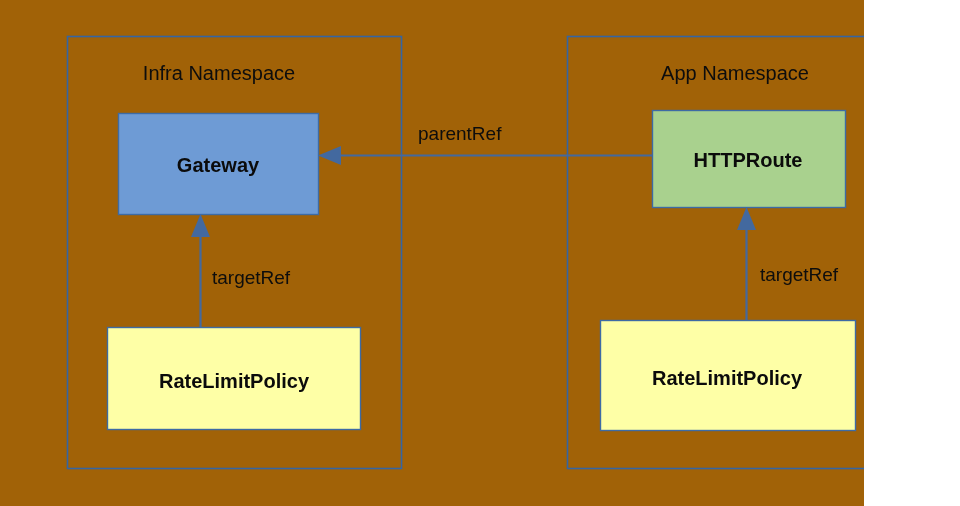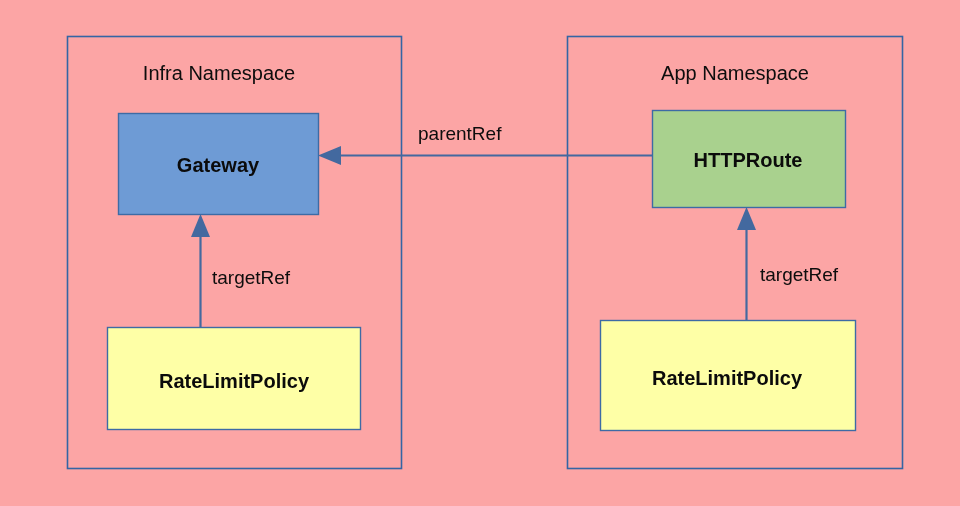--- a/index.html
+++ b/index.html
@@ -7,23 +7,23 @@
     margin: 0;
     padding: 0;
     background: #ffffff;
   }
   body {
     font-family: "Liberation Sans", sans-serif;
     -webkit-font-smoothing: antialiased;
   }
   #canvas {
     position: relative;
-    width: 960px;
+    width: 864px;
     height: 506px;
-    background: #fca5a5;
+    background: #a16207;
     overflow: hidden;
   }
   svg.diagram {
     position: absolute;
     left: 0;
     top: 0;
     width: 960px;
     height: 506px;
   }
   .ns-title {

